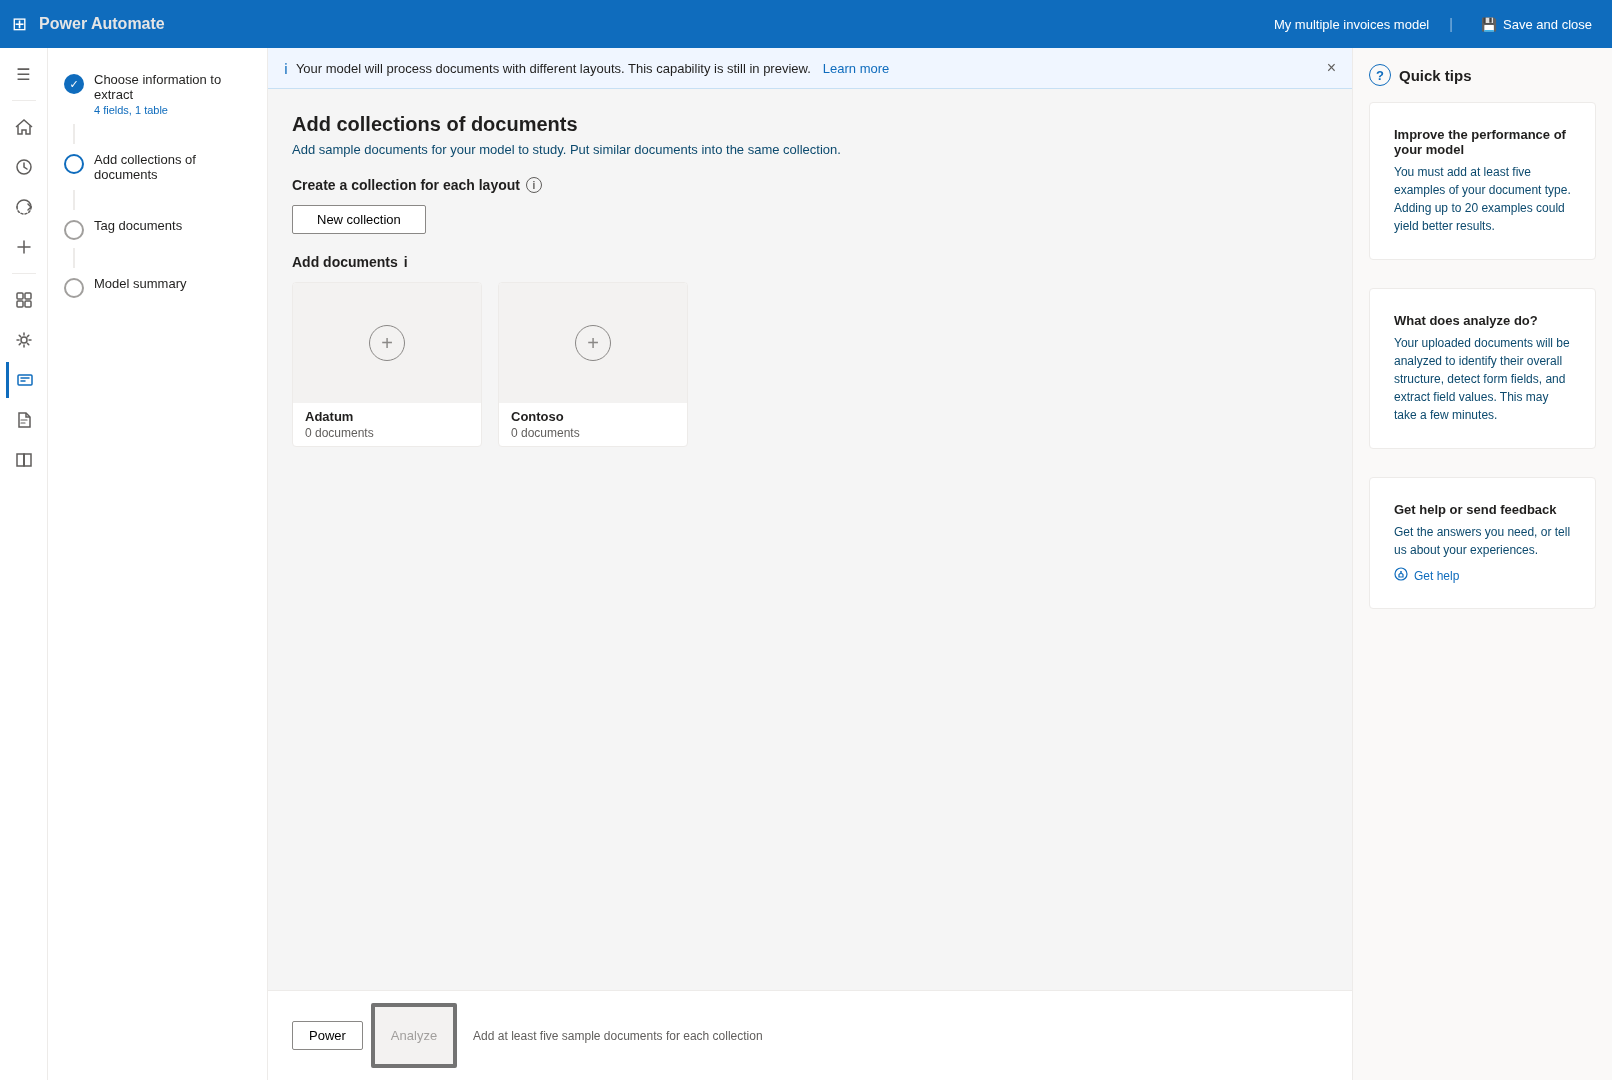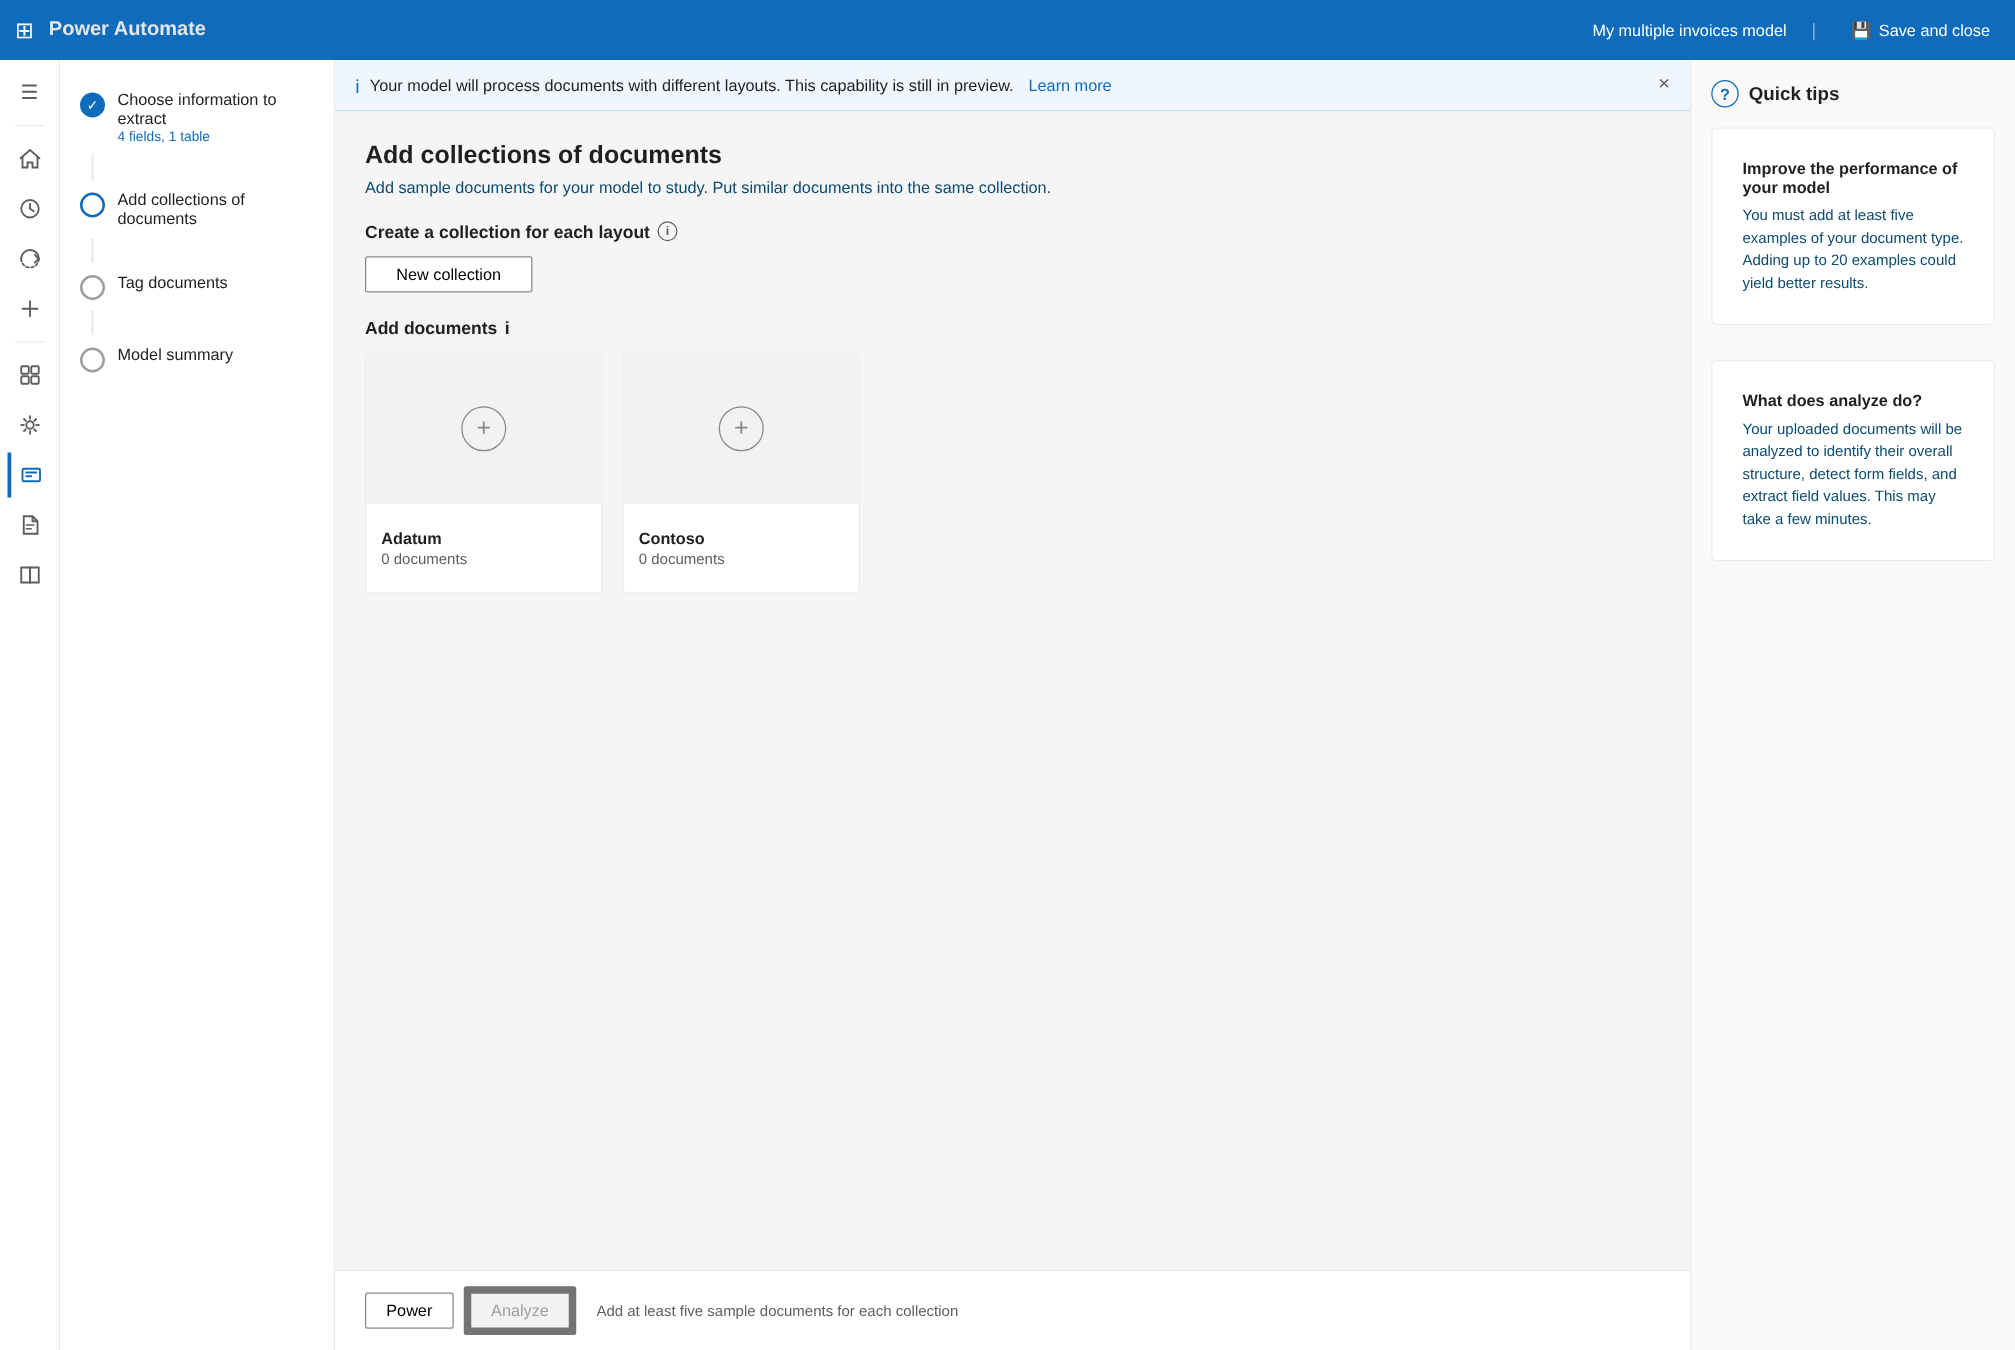--- a/index.html
+++ b/index.html
@@ -158,21 +158,21 @@
       background: #f3f2f1;
       display: flex; align-items: center; justify-content: center;
     }
     .card-plus {
       width: 36px; height: 36px;
       border-radius: 50%;
       border: 1.5px solid #8a8886;
       display: flex; align-items: center; justify-content: center;
       color: #8a8886; font-size: 20px;
     }
-    .card-info { padding: 20px 12px; }
+    .card-info { padding: 6px 12px; }
     .card-name { font-size: 13px; font-weight: 600; color: #201f1e; }
     .card-count { font-size: 12px; color: #605e5c; margin-top: 2px; }
 
     
     .bottom-bar {
       border-top: 1px solid #edebe9;
       background: white;
       padding: 12px 24px;
       display: flex;
       align-items: center;
@@ -181,23 +181,23 @@
     }
     .bottom-bar .back-btn {
       border: 1px solid #8a8886;
       background: white;
       padding: 6px 16px;
       font-size: 13px;
       cursor: pointer;
       border-radius: 2px;
     }
     .bottom-bar .analyze-btn {
-      border: 6px solid #737373;
+      border: 4px solid #737373;
       background: #f3f2f1;
-      padding: 6px 16px;
+      padding: 21px 16px;
       font-size: 13px;
       cursor: not-allowed;
       border-radius: 2px;
       color: #a19f9d;
     }
     .bottom-bar .hint-text { font-size: 12px; color: #605e5c; margin-left: 8px; }
 
     
     .right-panel {
       width: 260px;
@@ -419,16 +419,30 @@
     <div class="tip-card">
       <div class="tip-card-title">Improve the performance of your model</div>
       <div class="tip-card-text">You must add at least five examples of your document type. Adding up to 20 examples could yield better results.</div>
     </div>
 
     <div class="tip-card">
       <div class="tip-card-title">What does analyze do?</div>
       <div class="tip-card-text">Your uploaded documents will be analyzed to identify their overall structure, detect form fields, and extract field values. This may take a few minutes.</div>
     </div>
 
+    <div class="tip-card">
+      <div class="tip-card-title">Get help or send feedback</div>
+      <div class="tip-card-text">Get the answers you need, or tell us about your experiences.</div>
+      <div class="get-help-link">
+        <span class="help-icon">
+          <svg width="14" height="14" viewBox="0 0 14 14" fill="none">
+              <circle cx="7" cy="7" r="6" stroke="#0f6cbd" stroke-width="1.2"></circle>
+              <circle cx="7" cy="5" r="1" fill="#0f6cbd"></circle>
+              <path d="M5 7.5C5 7.5 5.5 6.5 7 6.5C8.5 6.5 9 7.5 9 7.5V10H5V7.5Z" stroke="#0f6cbd" stroke-width="1.2"></path>
+            </svg>
+        </span>
+        <span>Get help</span>
+      </div>
+    </div>
 
   </div>
 
 </div>
 
 </body></html>

